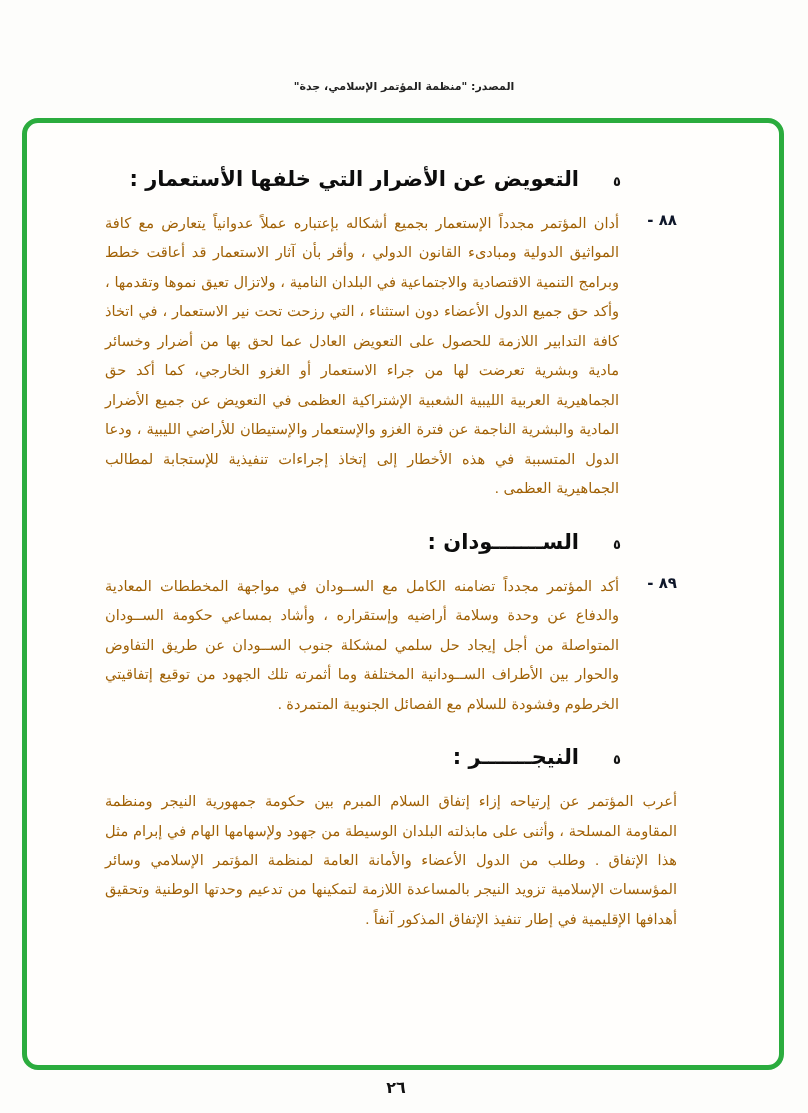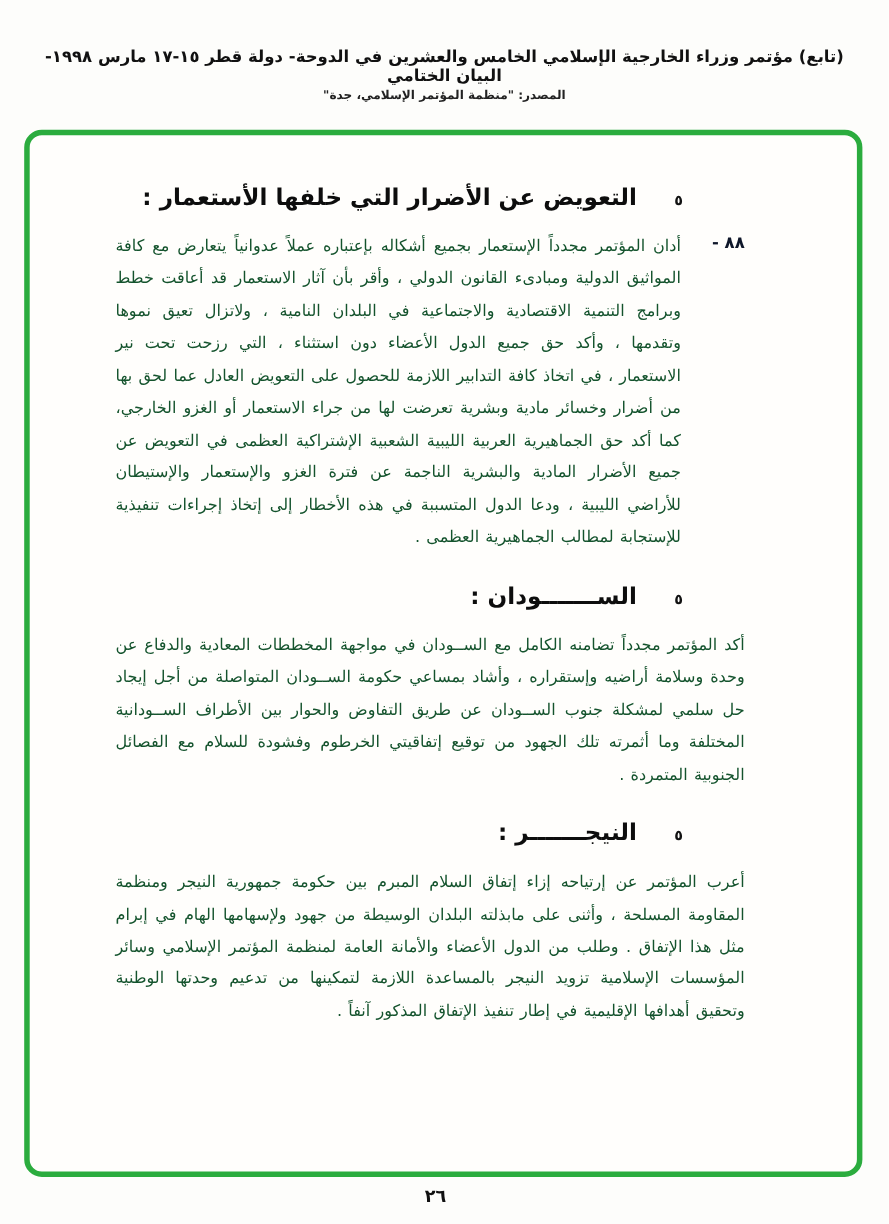--- a/index.html
+++ b/index.html
@@ -89,61 +89,62 @@
     color: #0f172a;
     padding-top: 2px;
     white-space: nowrap;
   }
   .para-text {
     flex: 1;
     text-align: justify;
     text-align-last: right;
     font-size: 14.6px;
     line-height: 2.02;
-    color: #14532d;
+    color: #a16207;
     word-spacing: 1px;
+    font-family: Liberation Serif, serif;
   }
   
   .page-number {
     position: absolute;
     top: 1078px;
     left: 0;
     right: 16px;
     text-align: center;
     font-weight: bold;
     font-size: 16px;
     color: #111;
   }
 </style>
 </head>
 <body>
 
 <div class="page">
 
-  <div class="doc-header">(تابع) مؤتمر وزراء الخارجية الإسلامي الخامس والعشرين في الدوحة- دولة قطر ١٥-١٧ مارس ١٩٩٨- البيان الختامي</div>
 
   <div class="doc-source">المصدر: "منظمة المؤتمر الإسلامي، جدة"</div>
 
   <div class="doc-frame">
     <div class="doc-content">
 
       <div class="section-heading-row">
         <span class="section-bullet">٥</span>
         <span class="section-title">التعويض عن الأضرار التي خلفها الأستعمار :</span>
       </div>
       <div class="para-row">
         <div class="para-number">٨٨ -</div>
         <div class="para-text">أدان المؤتمر مجدداً الإستعمار بجميع أشكاله بإعتباره عملاً عدوانياً يتعارض مع كافة المواثيق الدولية ومبادىء القانون الدولي ، وأقر بأن آثار الاستعمار قد أعاقت خطط وبرامج التنمية الاقتصادية والاجتماعية في البلدان النامية ، ولاتزال تعيق نموها وتقدمها ، وأكد حق جميع الدول الأعضاء دون استثناء ، التي رزحت تحت نير الاستعمار ، في اتخاذ كافة التدابير اللازمة للحصول على التعويض العادل عما لحق بها من أضرار وخسائر مادية وبشرية تعرضت لها من جراء الاستعمار أو الغزو الخارجي، كما أكد حق الجماهيرية العربية الليبية الشعبية الإشتراكية العظمى في التعويض عن جميع الأضرار المادية والبشرية الناجمة عن فترة الغزو والإستعمار والإستيطان للأراضي الليبية ، ودعا الدول المتسببة في هذه الأخطار إلى إتخاذ إجراءات تنفيذية للإستجابة لمطالب الجماهيرية العظمى .</div>
       </div>
 
       <div class="section-heading-row">
         <span class="section-bullet">٥</span>
         <span class="section-title">الســـــــودان :</span>
       </div>
       <div class="para-row">
+        <div class="para-number">٨٩ -</div>
         <div class="para-text">أكد المؤتمر مجدداً تضامنه الكامل مع الســودان في مواجهة المخططات المعادية والدفاع عن وحدة وسلامة أراضيه وإستقراره ، وأشاد بمساعي حكومة الســودان المتواصلة من أجل إيجاد حل سلمي لمشكلة جنوب الســودان عن طريق التفاوض والحوار بين الأطراف الســودانية المختلفة وما أثمرته تلك الجهود من توقيع إتفاقيتي الخرطوم وفشودة للسلام مع الفصائل الجنوبية المتمردة .</div>
       </div>
 
       <div class="section-heading-row">
         <span class="section-bullet">٥</span>
         <span class="section-title">النيجـــــــر :</span>
       </div>
       <div class="para-row">
         <div class="para-text">أعرب المؤتمر عن إرتياحه إزاء إتفاق السلام المبرم بين حكومة جمهورية النيجر ومنظمة المقاومة المسلحة ، وأثنى على مابذلته البلدان الوسيطة من جهود ولإسهامها الهام في إبرام مثل هذا الإتفاق . وطلب من الدول الأعضاء والأمانة العامة لمنظمة المؤتمر الإسلامي وسائر المؤسسات الإسلامية تزويد النيجر بالمساعدة اللازمة لتمكينها من تدعيم وحدتها الوطنية وتحقيق أهدافها الإقليمية في إطار تنفيذ الإتفاق المذكور آنفاً .</div>
       </div>

